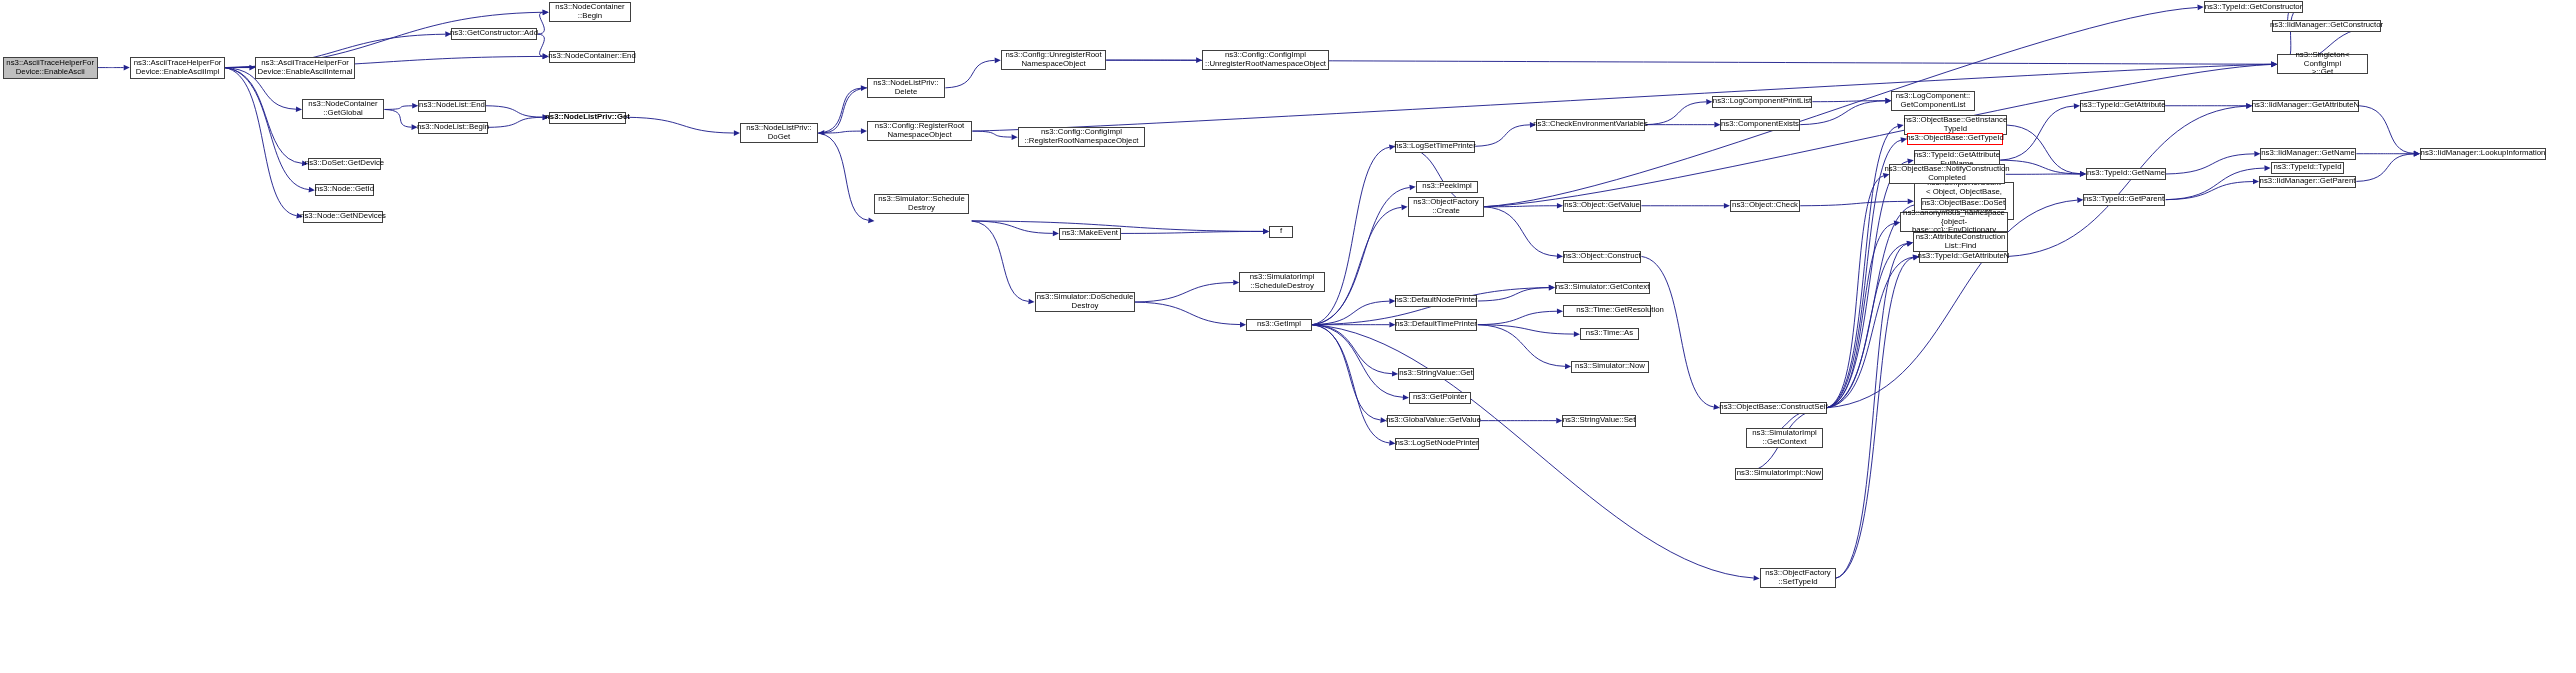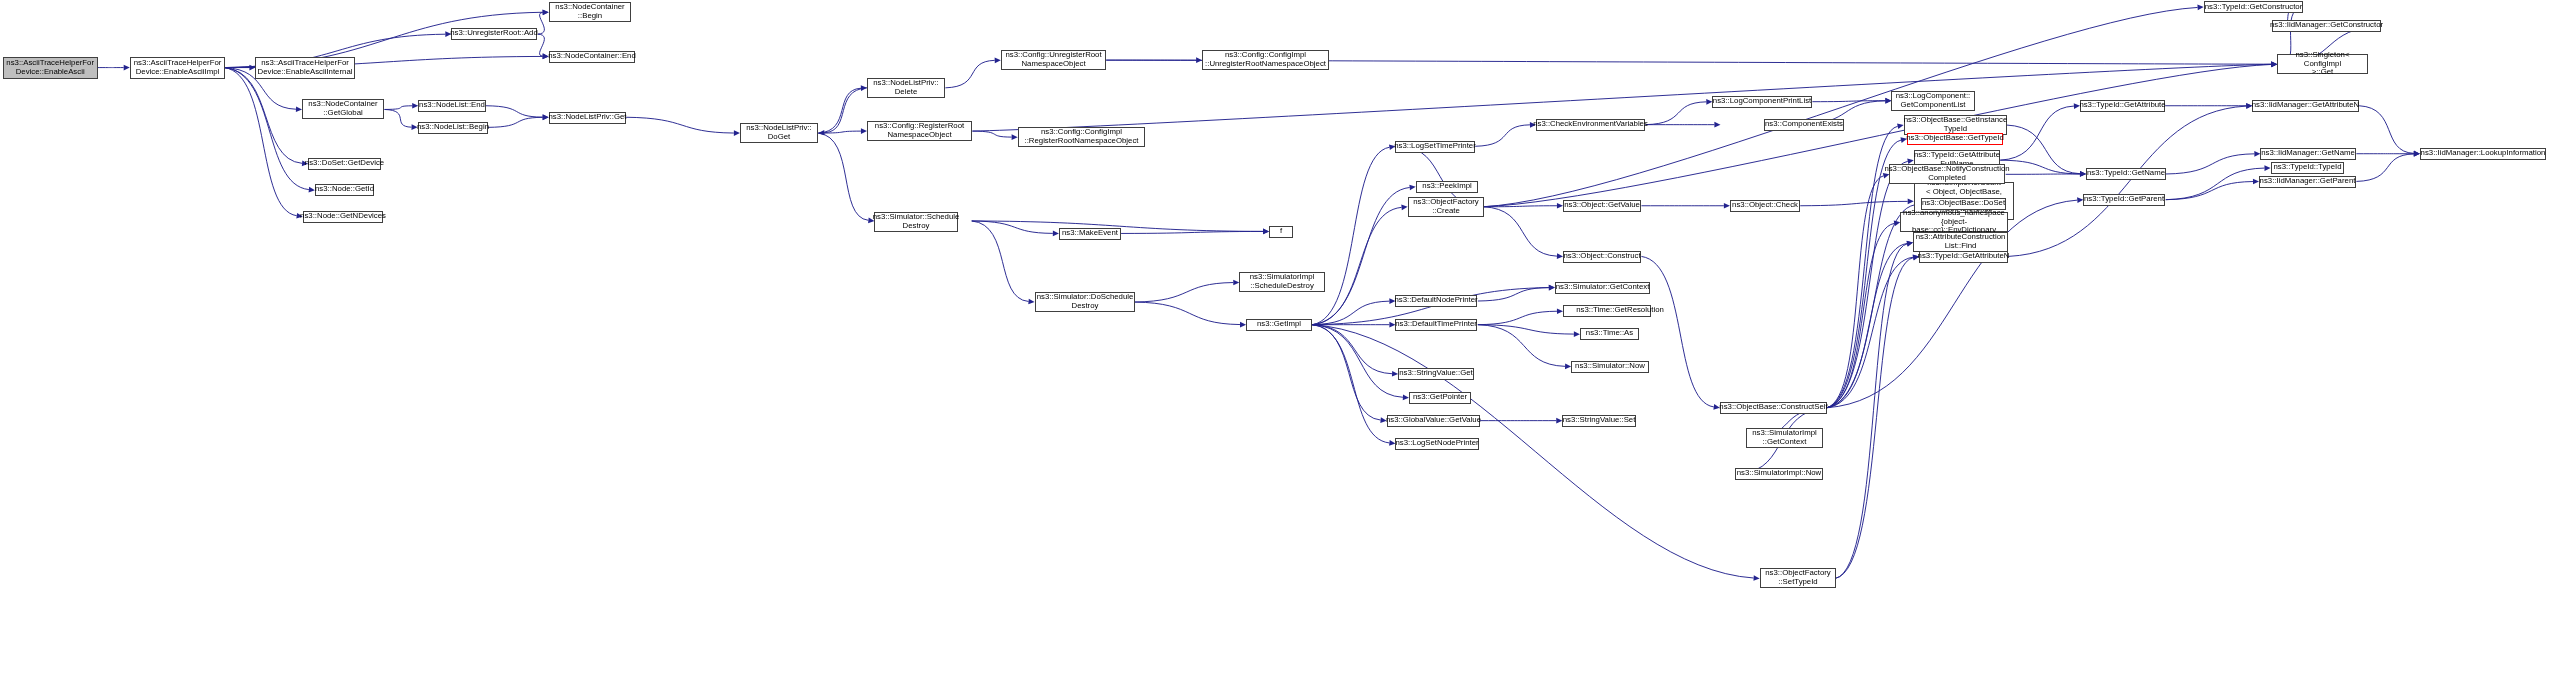--- a/index.html
+++ b/index.html
@@ -242,38 +242,38 @@
 Device::EnableAsciiImpl</div>
     <div class="node" style="left: 255px; top: 57px; width: 100px; height: 21.6px;">ns3::AsciiTraceHelperFor
 Device::EnableAsciiInternal</div>
     <div class="node" style="left: 302px; top: 99px; width: 82px; height: 20px;">ns3::NodeContainer
 ::GetGlobal</div>
     <div class="node" style="left: 308px; top: 158px; width: 73px; height: 11.5px;">ns3::DoSet::GetDevice</div>
     <div class="node" style="left: 315px; top: 184px; width: 59px; height: 11.5px;">ns3::Node::GetId</div>
     <div class="node" style="left: 303px; top: 211px; width: 80px; height: 11.5px;">ns3::Node::GetNDevices</div>
     <div class="node" style="left: 549px; top: 2px; width: 82px; height: 20px;">ns3::NodeContainer
 ::Begin</div>
-    <div class="node" style="left: 451px; top: 28px; width: 86px; height: 11.5px;">ns3::UnregisterRoot::Add</div>
+    <div class="node" style="left: 451px; top: 28px; width: 86px; height: 11.5px;">ns3::GetConstructor::Add</div>
     <div class="node" style="left: 549px; top: 51px; width: 86px; height: 11.5px;">ns3::NodeContainer::End</div>
     <div class="node" style="left: 418px; top: 100px; width: 68px; height: 11.5px;">ns3::NodeList::End</div>
     <div class="node" style="left: 418px; top: 122px; width: 70px; height: 11.5px;">ns3::NodeList::Begin</div>
-    <div class="node" style="left: 549px; top: 112px; width: 77px; height: 11.5px;">ns3::NodeListPriv::Get</div>
+    <div class="node" style="left: 549px; top: 112px; width: 77px; height: 11.5px; font-weight: bold;">ns3::NodeListPriv::Get</div>
     <div class="node" style="left: 740px; top: 123px; width: 78px; height: 20px;">ns3::NodeListPriv::
 DoGet</div>
     <div class="node" style="left: 867px; top: 78px; width: 78px; height: 20px;">ns3::NodeListPriv::
 Delete</div>
     <div class="node" style="left: 1001px; top: 50px; width: 105px; height: 20px;">ns3::Config::UnregisterRoot
 NamespaceObject</div>
     <div class="node" style="left: 1202px; top: 50px; width: 127px; height: 20px;">ns3::Config::ConfigImpl
 ::UnregisterRootNamespaceObject</div>
     <div class="node" style="left: 867px; top: 121px; width: 105px; height: 20px;">ns3::Config::RegisterRoot
 NamespaceObject</div>
     <div class="node" style="left: 1018px; top: 127px; width: 127px; height: 20px;">ns3::Config::ConfigImpl
 ::RegisterRootNamespaceObject</div>
-    <div class="node" style="left: 874px; top: 212px; width: 84px; height: 20px;">ns3::Simulator::Schedule
+    <div class="node" style="left: 874px; top: 194px; width: 95px; height: 20px;">ns3::Simulator::Schedule
 Destroy</div>
     <div class="node" style="left: 1059px; top: 228px; width: 62px; height: 11.5px;">ns3::MakeEvent</div>
     <div class="node" style="left: 1269px; top: 226px; width: 24px; height: 11.5px;">f</div>
     <div class="node" style="left: 1035px; top: 292px; width: 100px; height: 20px;">ns3::Simulator::DoSchedule
 Destroy</div>
     <div class="node" style="left: 1239px; top: 272px; width: 86px; height: 20px;">ns3::SimulatorImpl
 ::ScheduleDestroy</div>
     <div class="node" style="left: 1246px; top: 319px; width: 66px; height: 11.5px;">ns3::GetImpl</div>
     <div class="node" style="left: 1395px; top: 141px; width: 80px; height: 11.5px;">ns3::LogSetTimePrinter</div>
     <div class="node" style="left: 1416px; top: 181px; width: 62px; height: 11.5px;">ns3::PeekImpl</div>
@@ -281,21 +281,21 @@
 ::Create</div>
     <div class="node" style="left: 1395px; top: 295px; width: 82px; height: 11.5px;">ns3::DefaultNodePrinter</div>
     <div class="node" style="left: 1395px; top: 319px; width: 82px; height: 11.5px;">ns3::DefaultTimePrinter</div>
     <div class="node" style="left: 1398px; top: 368px; width: 76px; height: 11.5px;">ns3::StringValue::Get</div>
     <div class="node" style="left: 1409px; top: 392px; width: 62px; height: 11.5px;">ns3::GetPointer</div>
     <div class="node" style="left: 1387px; top: 415px; width: 93px; height: 11.5px;">ns3::GlobalValue::GetValue</div>
     <div class="node" style="left: 1395px; top: 438px; width: 84px; height: 11.5px;">ns3::LogSetNodePrinter</div>
     <div class="node" style="left: 1760px; top: 568px; width: 76px; height: 20px;">ns3::ObjectFactory
 ::SetTypeId</div>
     <div class="node" style="left: 1536px; top: 119px; width: 109px; height: 11.5px;">ns3::CheckEnvironmentVariables</div>
-    <div class="node" style="left: 1720px; top: 119px; width: 80px; height: 11.5px; margin-left: 44px;">ns3::ComponentExists</div>
+    <div class="node" style="left: 1720px; top: 119px; width: 80px; height: 11.5px;">ns3::ComponentExists</div>
     <div class="node" style="left: 1712px; top: 96px; width: 100px; height: 11.5px;">ns3::LogComponentPrintList</div>
     <div class="node" style="left: 1891px; top: 91px; width: 84px; height: 20px;">ns3::LogComponent::
 GetComponentList</div>
     <div class="node" style="left: 1563px; top: 200px; width: 78px; height: 11.5px;">ns3::Object::GetValue</div>
     <div class="node" style="left: 1563px; top: 251px; width: 78px; height: 11.5px;">ns3::Object::Construct</div>
     <div class="node" style="left: 1730px; top: 200px; width: 70px; height: 11.5px;">ns3::Object::Check</div>
     <div class="node" style="left: 1914px; top: 182px; width: 100px; height: 38px;">ns3::SimpleRefCount
 &lt; Object, ObjectBase,
 ObjectDeleter &gt;::GetReference
 Count</div>

